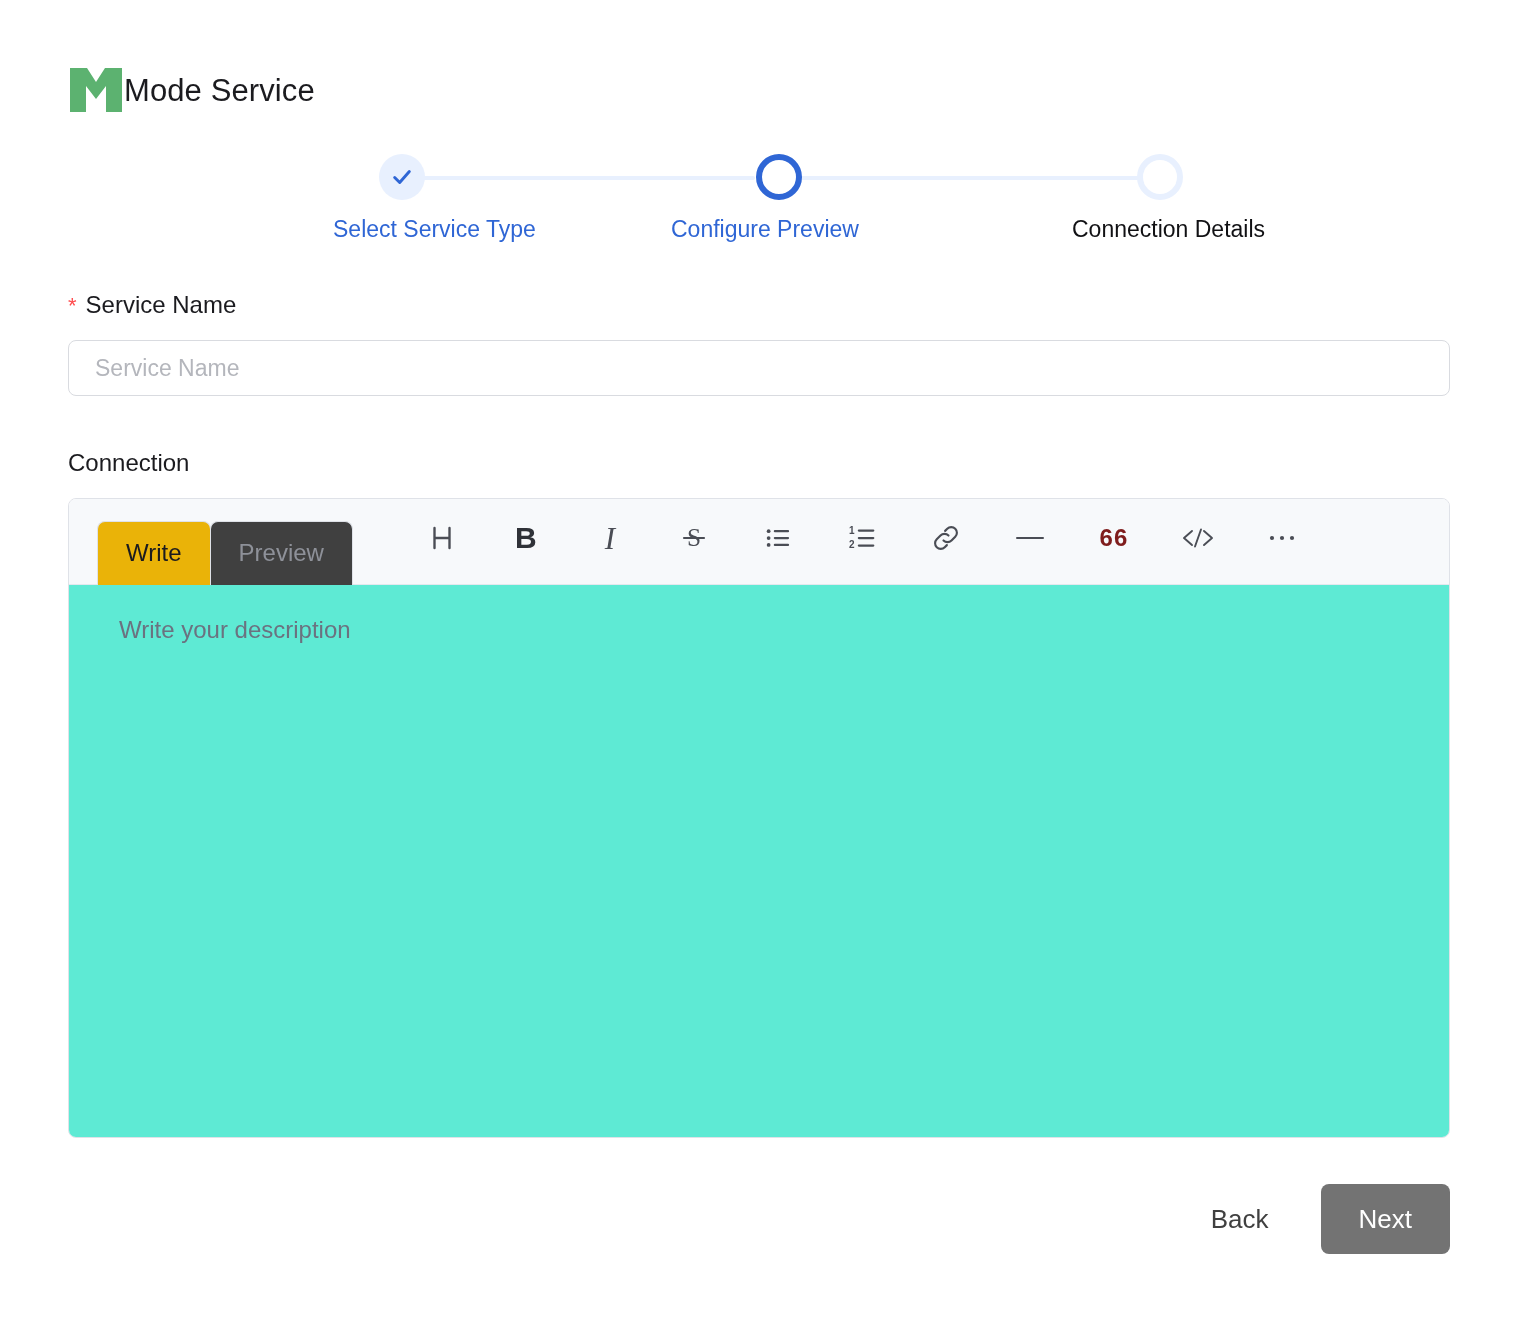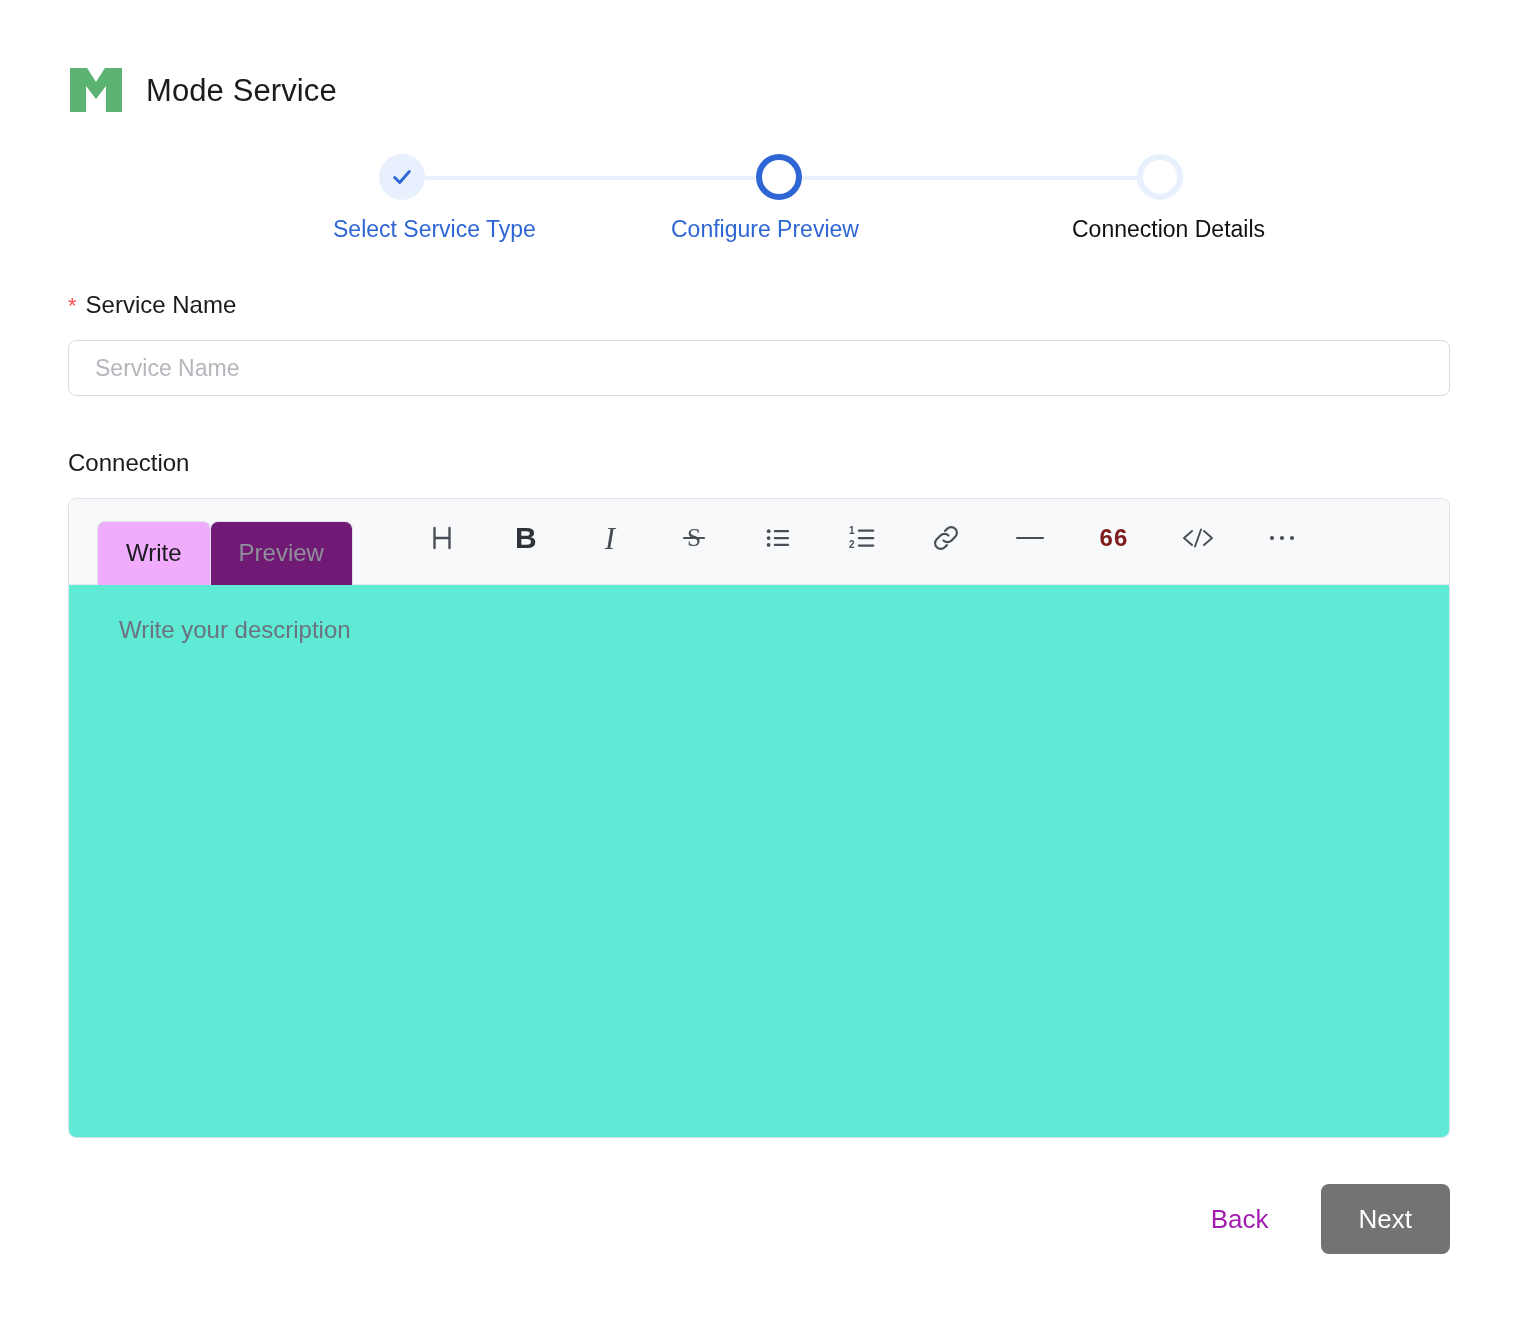--- a/index.html
+++ b/index.html
@@ -20,21 +20,20 @@
     position: relative;
     width: 1518px;
     height: 1334px;
     padding: 0;
   }
 
   
   .header {
     display: flex;
     align-items: center;
-    gap: 22px;
     padding: 62px 0 0 68px;
   }
   .logo-mark {
     width: 56px;
     height: 56px;
     display: block;
     flex: 0 0 auto;
   }
   .app-title {
     font-size: 31px;
@@ -178,27 +177,27 @@
     font-size: 24px;
     line-height: 1;
     padding: 19px 28px 20px;
     border: 1px solid #dfe2e8;
     border-bottom: none;
     border-radius: 8px 8px 0 0;
     cursor: pointer;
     margin-bottom: -1px;
   }
   .tab.active {
-    background: #f0abfc;
+    background: #eab308;
     color: #1b1b1f;
     position: relative;
     z-index: 2;
   }
   .tab.inactive {
-    background: #701a75;
+    background: #404040;
     color: #8e9199;
     border-color: #dfe2e8;
     margin-left: -1px;
   }
 
   .tool-icons {
     display: flex;
     align-items: center;
     gap: 0;
     margin-left: 62px;
@@ -238,21 +237,21 @@
     display: flex;
     align-items: center;
     justify-content: flex-end;
     gap: 48px;
     padding: 0 68px;
     margin-top: 46px;
   }
   .btn-link {
     background: none;
     border: none;
-    color: #a21caf;
+    color: #404040;
     font-family: "Liberation Sans", sans-serif;
     font-size: 26px;
     line-height: 1;
     cursor: pointer;
     padding: 10px 4px;
   }
   .btn-primary {
     background: #737373;
     border: none;
     color: #fff;

